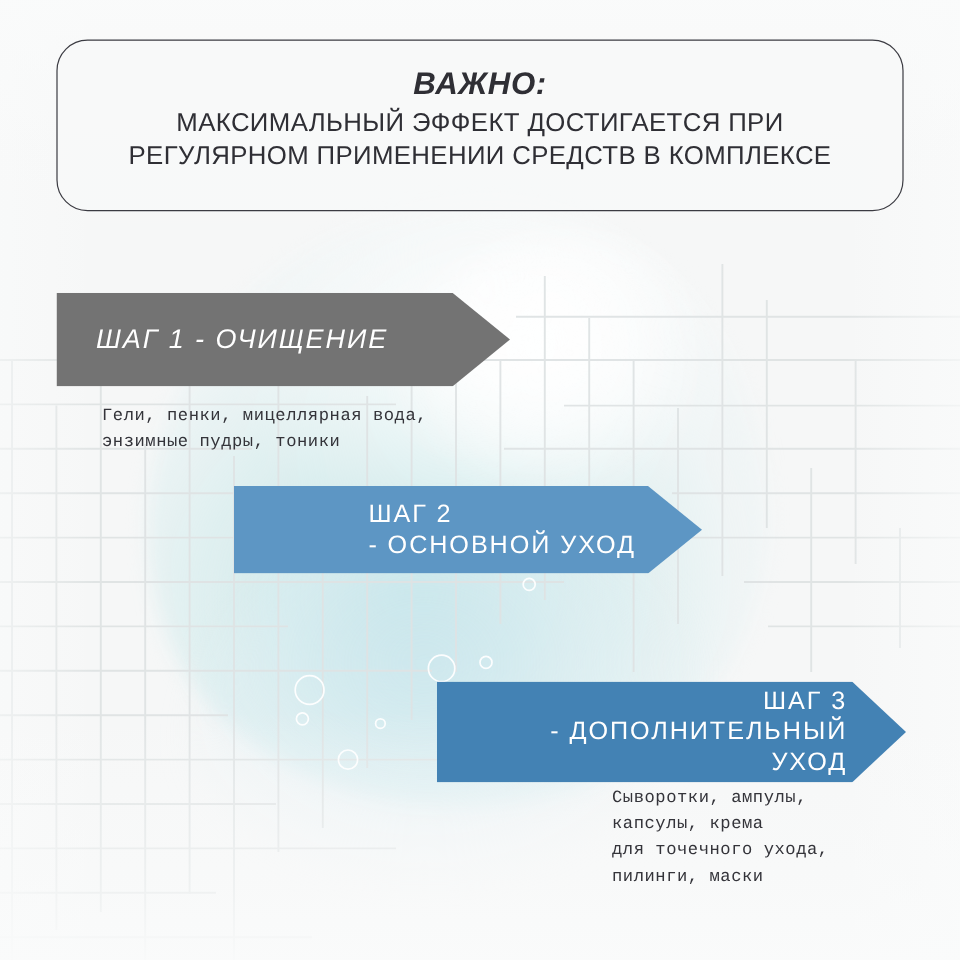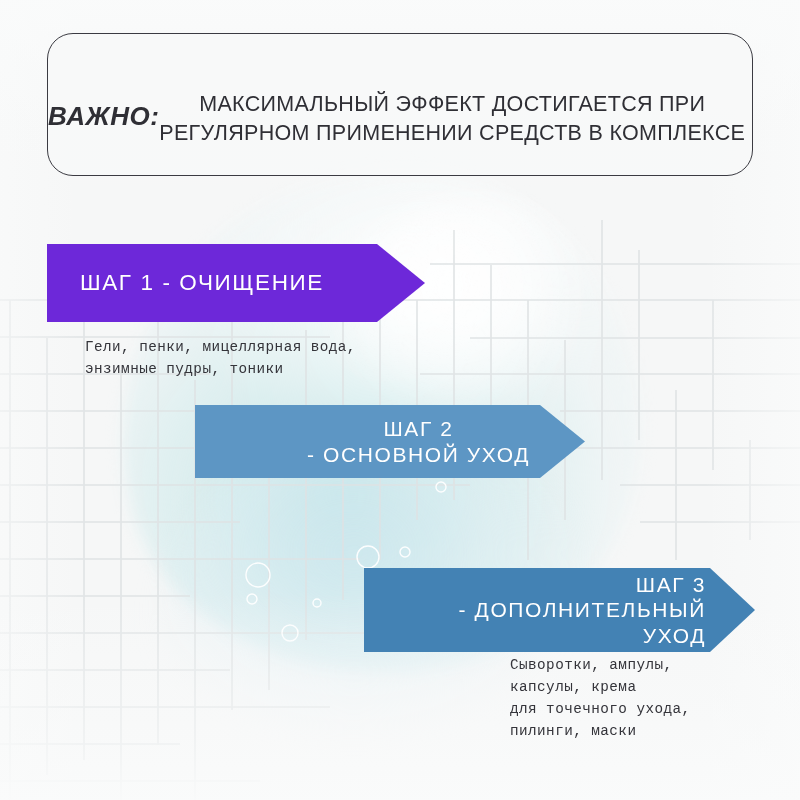--- a/index.html
+++ b/index.html
@@ -121,21 +121,21 @@
   #header-box {
     position: absolute;
     left: 47px;
     top: 33px;
     width: 706px;
     height: 143px;
     border: 1.4px solid #3b3b42;
     border-radius: 26px;
     background: rgba(248,249,249,0.80);
     display: flex;
-    flex-direction: row;
+    flex-direction: column;
     align-items: center;
     justify-content: flex-start;
     padding-top: 22px;
   }
 
   #header-title {
     font-size: 26px;
     font-style: italic;
     font-weight: 700;
     letter-spacing: 0.5px;
@@ -194,21 +194,21 @@
     height: 73px;
     background: #5d96c4;
     clip-path: polygon(0 0, 345px 0, 100% 50%, 345px 100%, 0 100%);
     padding-right: 55px;
     justify-content: flex-end;
     text-align: right;
   }
   #arrow-2 .arrow-label {
     font-size: 21px;
     font-weight: 400;
-    text-align: center;
+    text-align: left;
   }
 
   #arrow-3 {
     left: 364px;
     top: 568px;
     width: 391px;
     height: 84px;
     background: #4382b4;
     clip-path: polygon(0 0, 346px 0, 100% 50%, 346px 100%, 0 100%);
     padding-right: 49px;
@@ -322,21 +322,21 @@
 </div>
 
 <div id="content">
 
   <div id="header-box">
     <div id="header-title">ВАЖНО:</div>
     <div id="header-sub">МАКСИМАЛЬНЫЙ ЭФФЕКТ ДОСТИГАЕТСЯ ПРИ
 РЕГУЛЯРНОМ ПРИМЕНЕНИИ СРЕДСТВ В КОМПЛЕКСЕ</div>
   </div>
 
-  <div class="arrow" id="arrow-1" style="background: #6d28d9;">
+  <div class="arrow" id="arrow-1" style="background: #737373; font-style: italic;">
     <span class="arrow-label">ШАГ 1 - ОЧИЩЕНИЕ</span>
   </div>
   <div class="caption" id="caption-1">Гели, пенки, мицеллярная вода,
 энзимные пудры, тоники</div>
 
   <div class="arrow" id="arrow-2" style="background: rgb(93, 150, 196);">
     <span class="arrow-label">ШАГ 2
 - ОСНОВНОЙ УХОД</span>
   </div>
 

